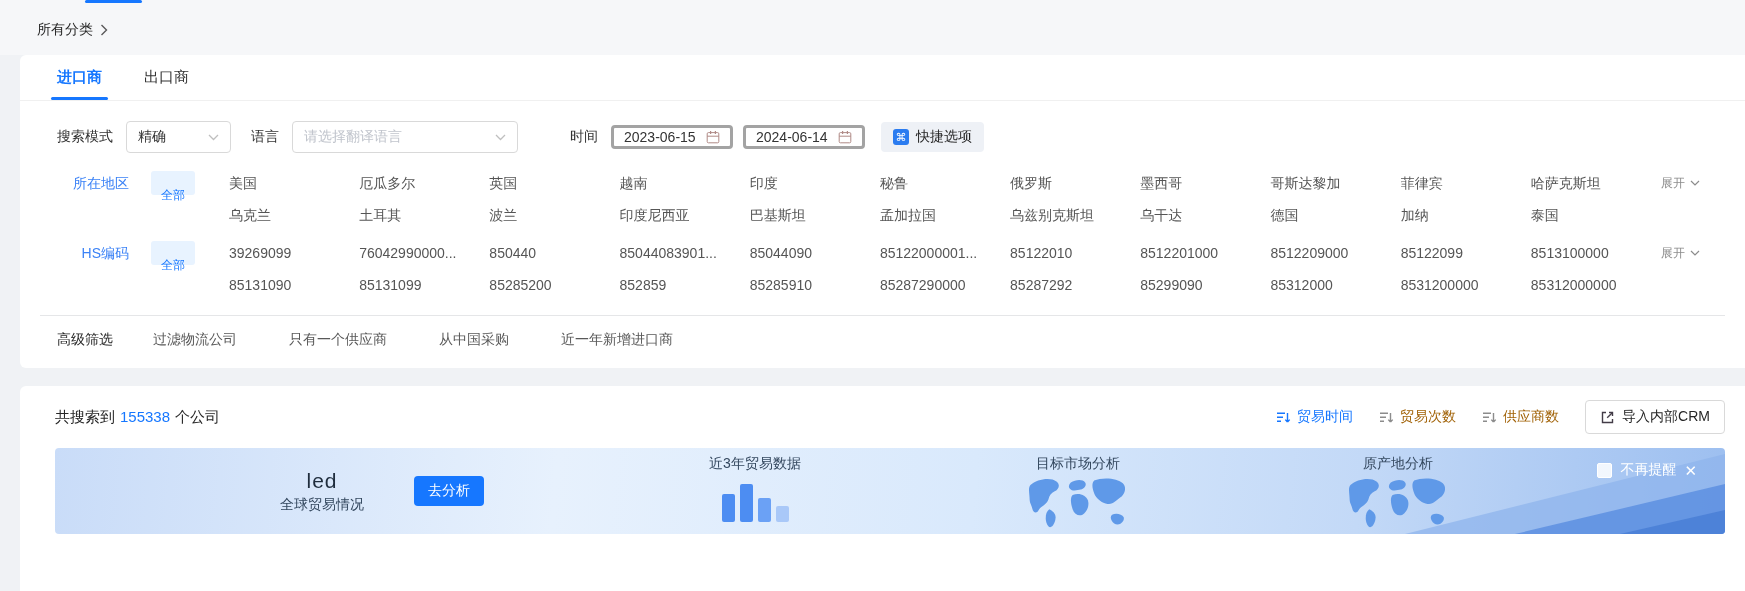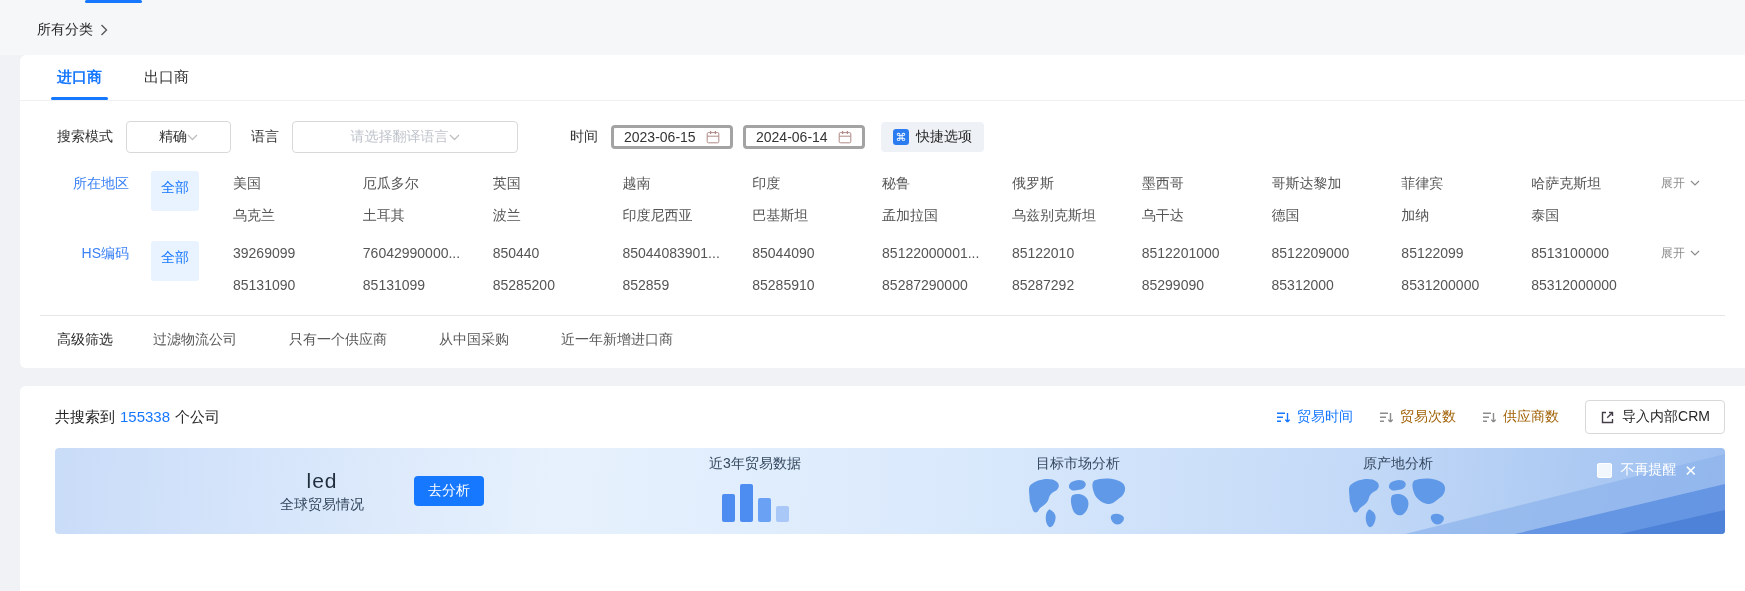--- a/index.html
+++ b/index.html
@@ -14,34 +14,34 @@
 
   
   .card { margin-left:20px; background:#fff; border-radius:6px 0 0 6px; }
   .tabs-row { display:flex; gap:42px; padding-left:37px; height:46px; align-items:stretch; border-bottom:1px solid #f0f0f0; }
   .tab { font-size:15px; color:#333; display:flex; align-items:center; position:relative; cursor:pointer; }
   .tab.active { color:#1677ff; font-weight:bold; }
   .tab.active::after { content:""; position:absolute; left:-6px; right:-6px; bottom:0; height:3px; background:#1677ff; border-radius:2px; }
 
   .form-row { display:flex; align-items:center; padding:20px 0 4px 37px; font-size:14px; color:#333; }
   .f-label { margin-right:13px; white-space:nowrap; }
-  .select { height:32px; border:1px solid #d9d9d9; border-radius:4px; background:#fff; display:flex; align-items:center; justify-content:center; padding:0 11px; cursor:pointer; }
+  .select { height:32px; border:1px solid #d9d9d9; border-radius:4px; background:#fff; display:flex; align-items:center; justify-content:space-between; padding:0 11px; cursor:pointer; }
   .sel-mode { width:105px; }
   .sel-lang { width:226px; }
   .sel-text { color:#333; }
   .sel-placeholder { color:#c0c4cc; }
   .gap1 { margin-left:20px; } .gap2 { margin-left:52px; }
   .date-box { width:122px; height:24px; border:3px solid #a3a3a3; border-radius:4px; display:flex; align-items:center; justify-content:space-between; padding:0 10px; cursor:pointer; }
   .date-box + .date-box { margin-left:10px; }
   .quick-btn { margin-left:16px; display:flex; align-items:center; gap:7px; height:30px; padding:0 12px; background:#eef1f6; border-radius:4px; cursor:pointer; color:#262626; }
   .cmd-icon { width:16px; height:16px; border-radius:3px; background:#2b7cf0; color:#fff; font-size:11px; line-height:16px; text-align:center; }
 
   .filter-block { display:flex; align-items:flex-start; padding:14px 26px 0 37px; }
   .filter-label { width:72px; flex:none; text-align:right; font-size:14px; color:#3b82f6; line-height:24px; white-space:nowrap; }
-  .all-badge { flex:none; margin-left:22px; height:40px; line-height:24px; padding:4px 10px; background:#e8f3ff; color:#1677ff; font-size:14px; border-radius:3px; cursor:pointer; }
+  .all-badge { flex:none; margin-left:22px; height:20px; line-height:24px; padding:12px 10px; background:#e8f3ff; color:#1677ff; font-size:12px; border-radius:3px; cursor:pointer; }
   .grid { flex:1; margin-left:34px; display:grid; grid-template-columns:repeat(11,1fr); column-gap:10px; row-gap:8px; font-size:14px; color:#555; line-height:24px; }
   .cell { white-space:nowrap; overflow:hidden; cursor:pointer; }
   .expand { flex:none; margin-left:10px; width:58px; display:flex; align-items:center; gap:5px; color:#8c8c8c; font-size:12px; line-height:24px; cursor:pointer; }
 
   .divider { height:1px; background:#e5e6e8; margin:18px 20px 0 20px; }
   .advanced-row { display:flex; align-items:center; padding:15px 0 19px 37px; font-size:14px; }
   .adv-label { color:#262626; margin-right:40px; }
   .adv-options { display:flex; gap:52px; }
   .adv-option { color:#595959; cursor:pointer; }
 

